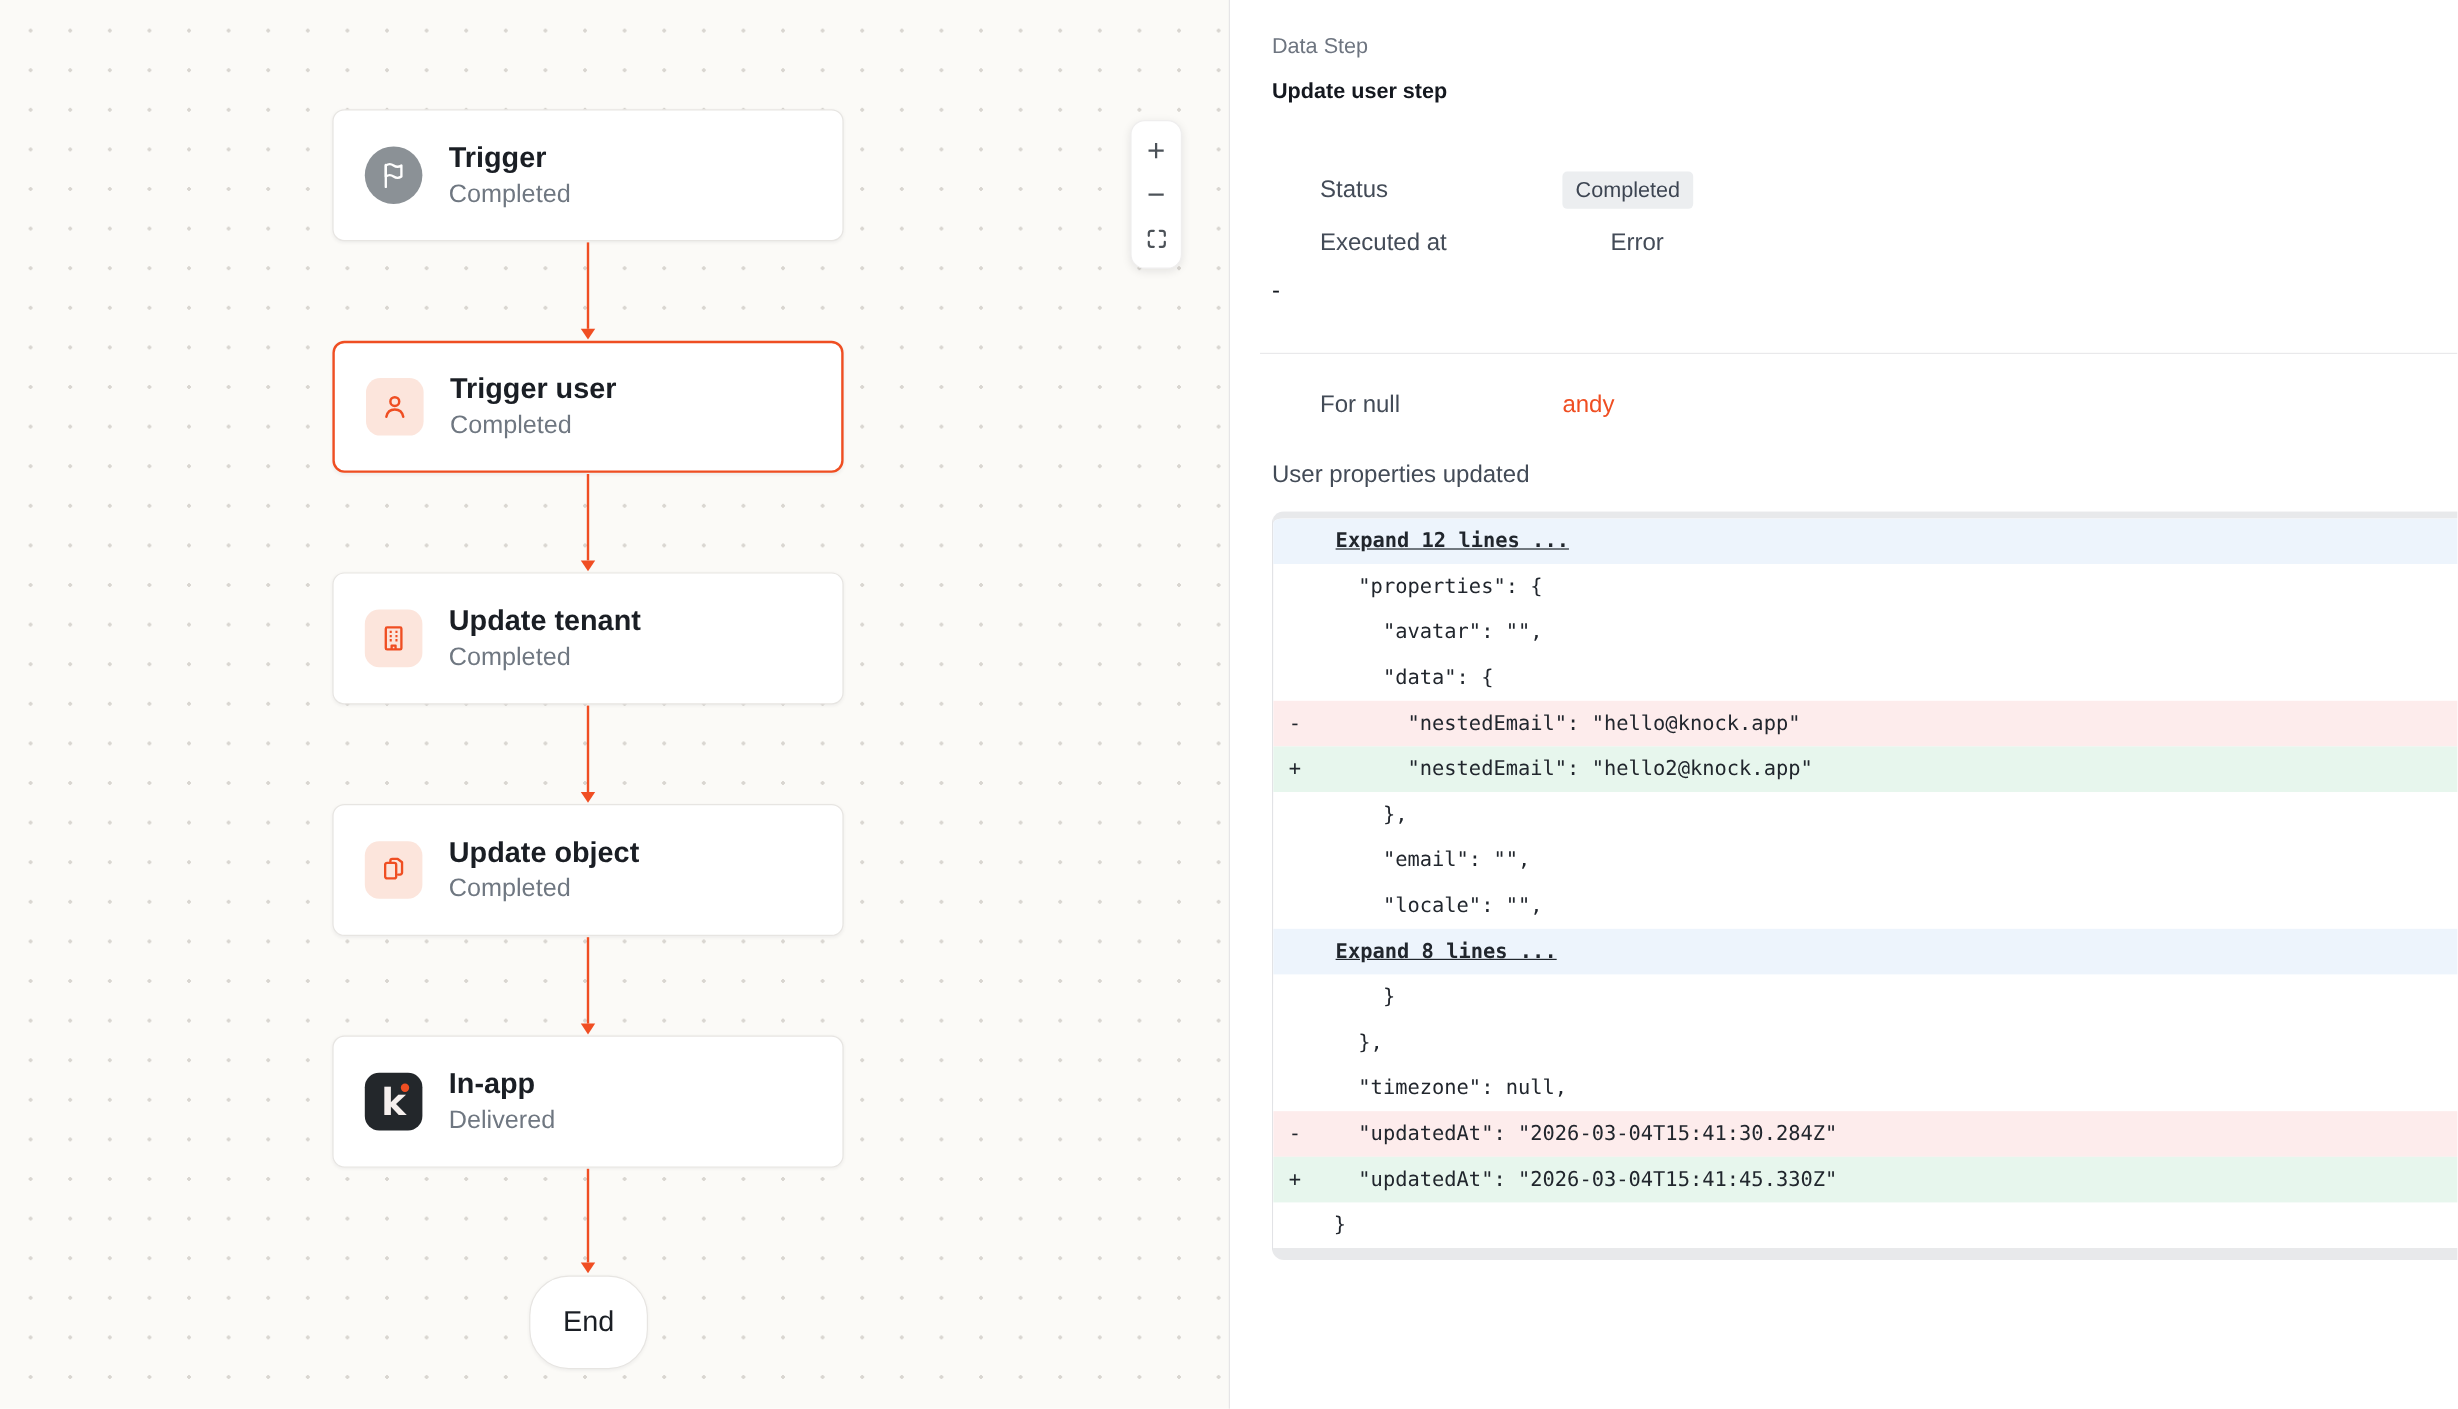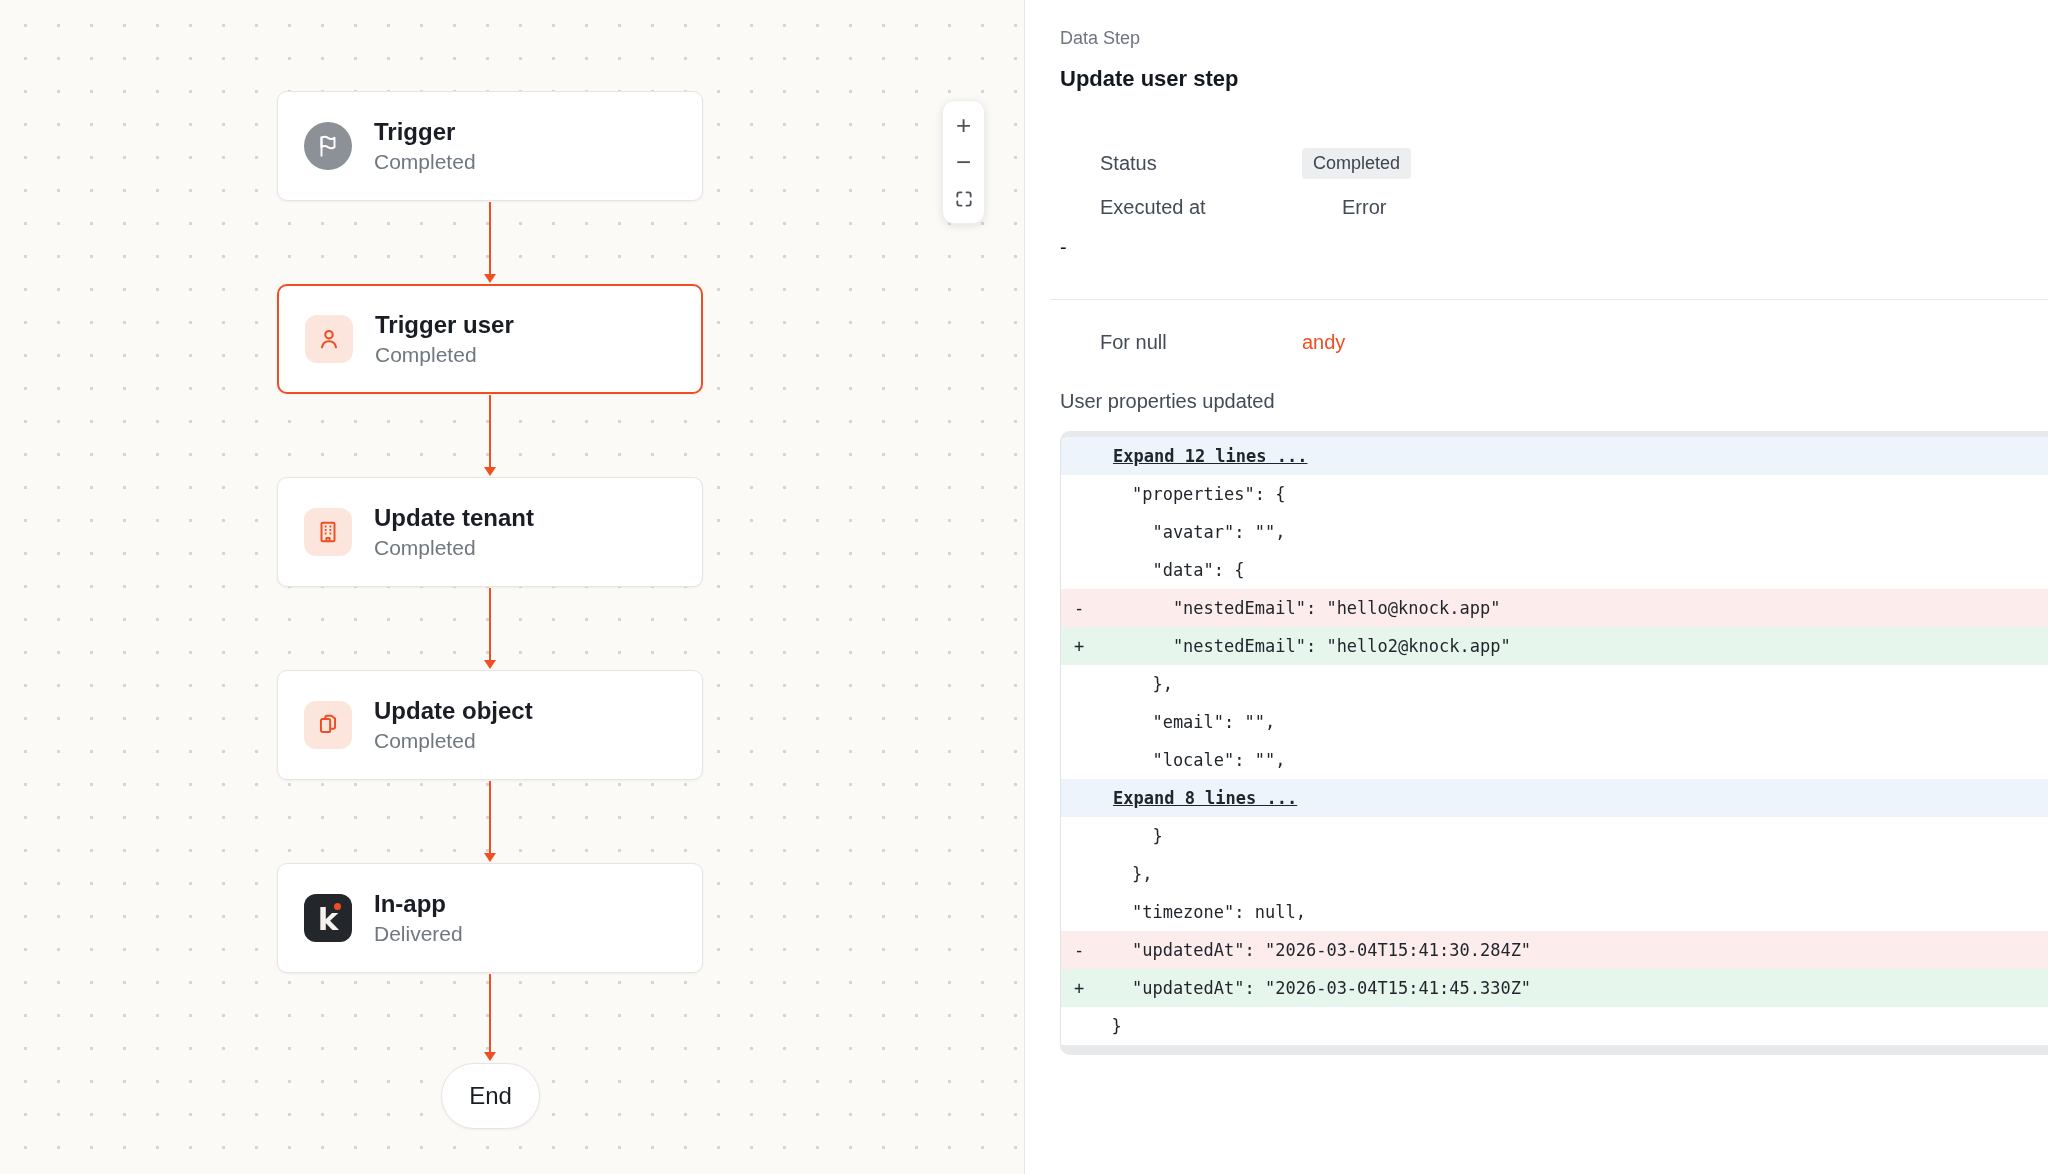--- a/index.html
+++ b/index.html
@@ -27,21 +27,21 @@
   .icon-circle{border-radius:50%;background:#8b9196;}
   .icon-peach{background:#fce5dc;}
   .icon-dark{background:#23272b;position:relative;}
   .knock-k{color:#f6f0ee;font-weight:700;font-size:31px;line-height:1;
     font-family:"DejaVu Sans",sans-serif;transform:translateY(1px);}
   .knock-dot{position:absolute;top:9px;right:11px;width:7px;height:7px;border-radius:50%;background:#ef4e22;}
   .node-text{display:flex;flex-direction:column;gap:7px;}
   .node-title{font-size:24px;font-weight:600;color:#1a1e24;line-height:1;}
   .node-sub{font-size:21px;color:#6f7781;line-height:1;}
   .end-pill{
-    position:absolute;left:441px;top:1063px;width:99px;height:66px;box-sizing:border-box;
+    position:absolute;left:441px;top:1063px;width:99px;height:78px;box-sizing:border-box;
     background:#fff;border:1px solid #e7e5e2;border-radius:33px;
     box-shadow:0 1px 3px rgba(20,20,30,.05);
     display:flex;align-items:center;justify-content:center;
     font-size:24px;font-weight:500;color:#1a1e24;cursor:pointer;
   }
   .arrow{position:absolute;left:489px;width:2px;background:#f04e23;}
   .arrow::after{
     content:'';position:absolute;bottom:-9px;left:-5px;width:0;height:0;
     border:6px solid transparent;border-top:9px solid #f04e23;border-bottom:none;
   }
@@ -54,21 +54,21 @@
   }
   .zoom-btn{width:100%;height:38px;display:flex;align-items:center;justify-content:center;
     background:none;border:none;cursor:pointer;font-size:26px;color:#4c5258;line-height:1;
     font-family:"Liberation Sans",sans-serif;}
   
   .detail{
     position:absolute;left:1025px;top:0;width:1023px;height:1174px;box-sizing:border-box;
     background:#fff;padding:28px 0 0 35px;overflow:hidden;
   }
   .eyebrow{font-size:18px;color:#6e7580;}
-  .panel-title{margin-top:17px;font-size:22px;font-weight:700;color:#14181f;}
+  .panel-title{margin-top:17px;font-size:18px;font-weight:700;color:#14181f;}
   .fields{margin-top:56px;display:grid;grid-template-columns:242px 1fr;row-gap:17px;align-items:center;}
   .field-label{font-size:20px;color:#434b57;margin-left:40px;}
   .field-value{font-size:20px;color:#14181f;}
   .badge{display:inline-block;background:#eceef0;color:#3d4552;border-radius:4px;
     padding:5px 11px;font-size:18px;}
   .divider{margin:40px 0 0 -10px;border:none;border-top:1px solid #e9e9eb;}
   .foruser{margin-top:31px;display:grid;grid-template-columns:242px 1fr;align-items:center;}
   .user-link{color:#ef4e22;font-size:20px;text-decoration:none;cursor:pointer;}
   .section-title{margin-top:36px;font-size:20px;color:#434b57;}
   

